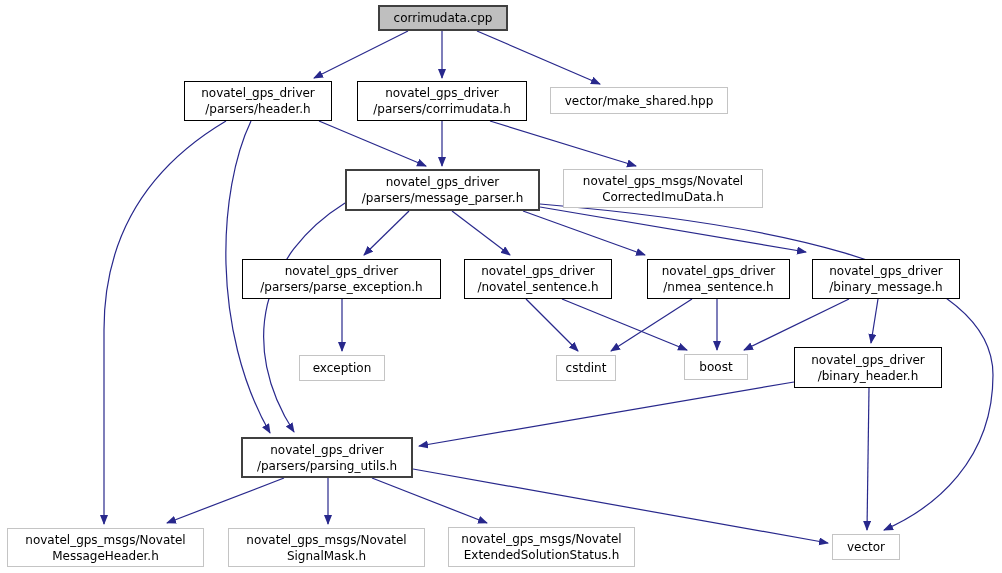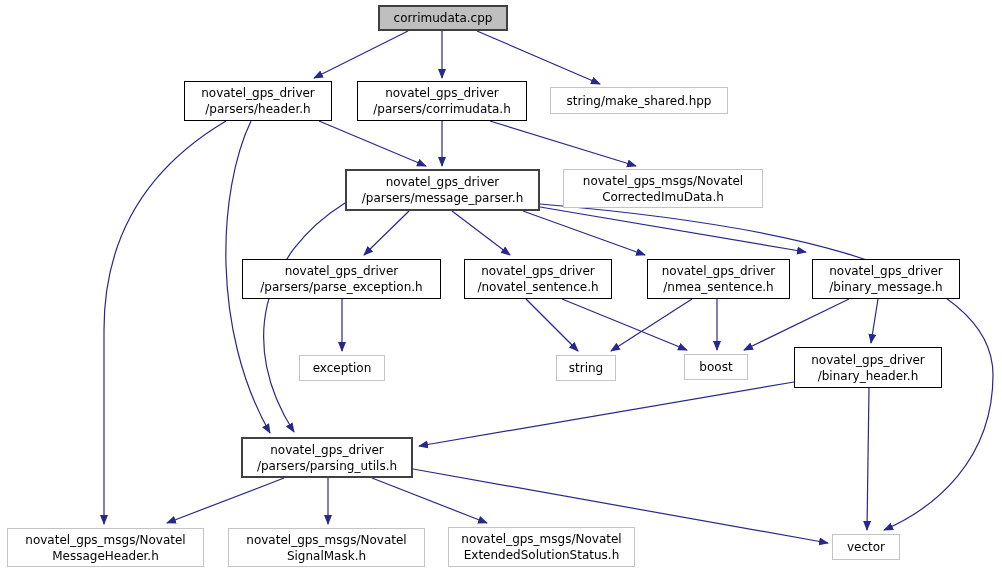--- a/index.html
+++ b/index.html
@@ -75,21 +75,21 @@
   </svg>
 
   <div class="node root" style="left:378px;top:5px;width:130px;height:26px;">corrimudata.cpp</div>
 
   <div class="node" style="left:184px;top:81px;width:148px;height:40px;">novatel_gps_driver
 /parsers/header.h</div>
 
   <div class="node" style="left:357px;top:81px;width:170px;height:40px;">novatel_gps_driver
 /parsers/corrimudata.h</div>
 
-  <div class="node external" style="left:550px;top:87px;width:178px;height:27px;">string/make_shared.hpp</div>
+  <div class="node external" style="left:550px;top:87px;width:178px;height:27px;">vector/make_shared.hpp</div>
 
   <div class="node em" style="left:345px;top:169px;width:195px;height:42px;">novatel_gps_driver
 /parsers/message_parser.h</div>
 
   <div class="node external" style="left:563px;top:169px;width:200px;height:39px;">novatel_gps_msgs/Novatel
 CorrectedImuData.h</div>
 
   <div class="node" style="left:242px;top:259px;width:199px;height:40px;">novatel_gps_driver
 /parsers/parse_exception.h</div>
 
@@ -97,21 +97,21 @@
 /novatel_sentence.h</div>
 
   <div class="node" style="left:647px;top:259px;width:143px;height:40px;">novatel_gps_driver
 /nmea_sentence.h</div>
 
   <div class="node" style="left:812px;top:259px;width:148px;height:40px;">novatel_gps_driver
 /binary_message.h</div>
 
   <div class="node external" style="left:299px;top:355px;width:86px;height:26px;text-align:center;">exception</div>
 
-  <div class="node external" style="left:556px;top:355px;width:60px;height:26px;">string</div>
+  <div class="node external" style="left:556px;top:355px;width:60px;height:26px;">cstdint</div>
 
   <div class="node external" style="left:684px;top:354px;width:64px;height:26px;">boost</div>
 
   <div class="node" style="left:794px;top:347px;width:148px;height:41px;">novatel_gps_driver
 /binary_header.h</div>
 
   <div class="node em" style="left:241px;top:437px;width:172px;height:41px;">novatel_gps_driver
 /parsers/parsing_utils.h</div>
 
   <div class="node external" style="left:7px;top:528px;width:197px;height:39px;">novatel_gps_msgs/Novatel

